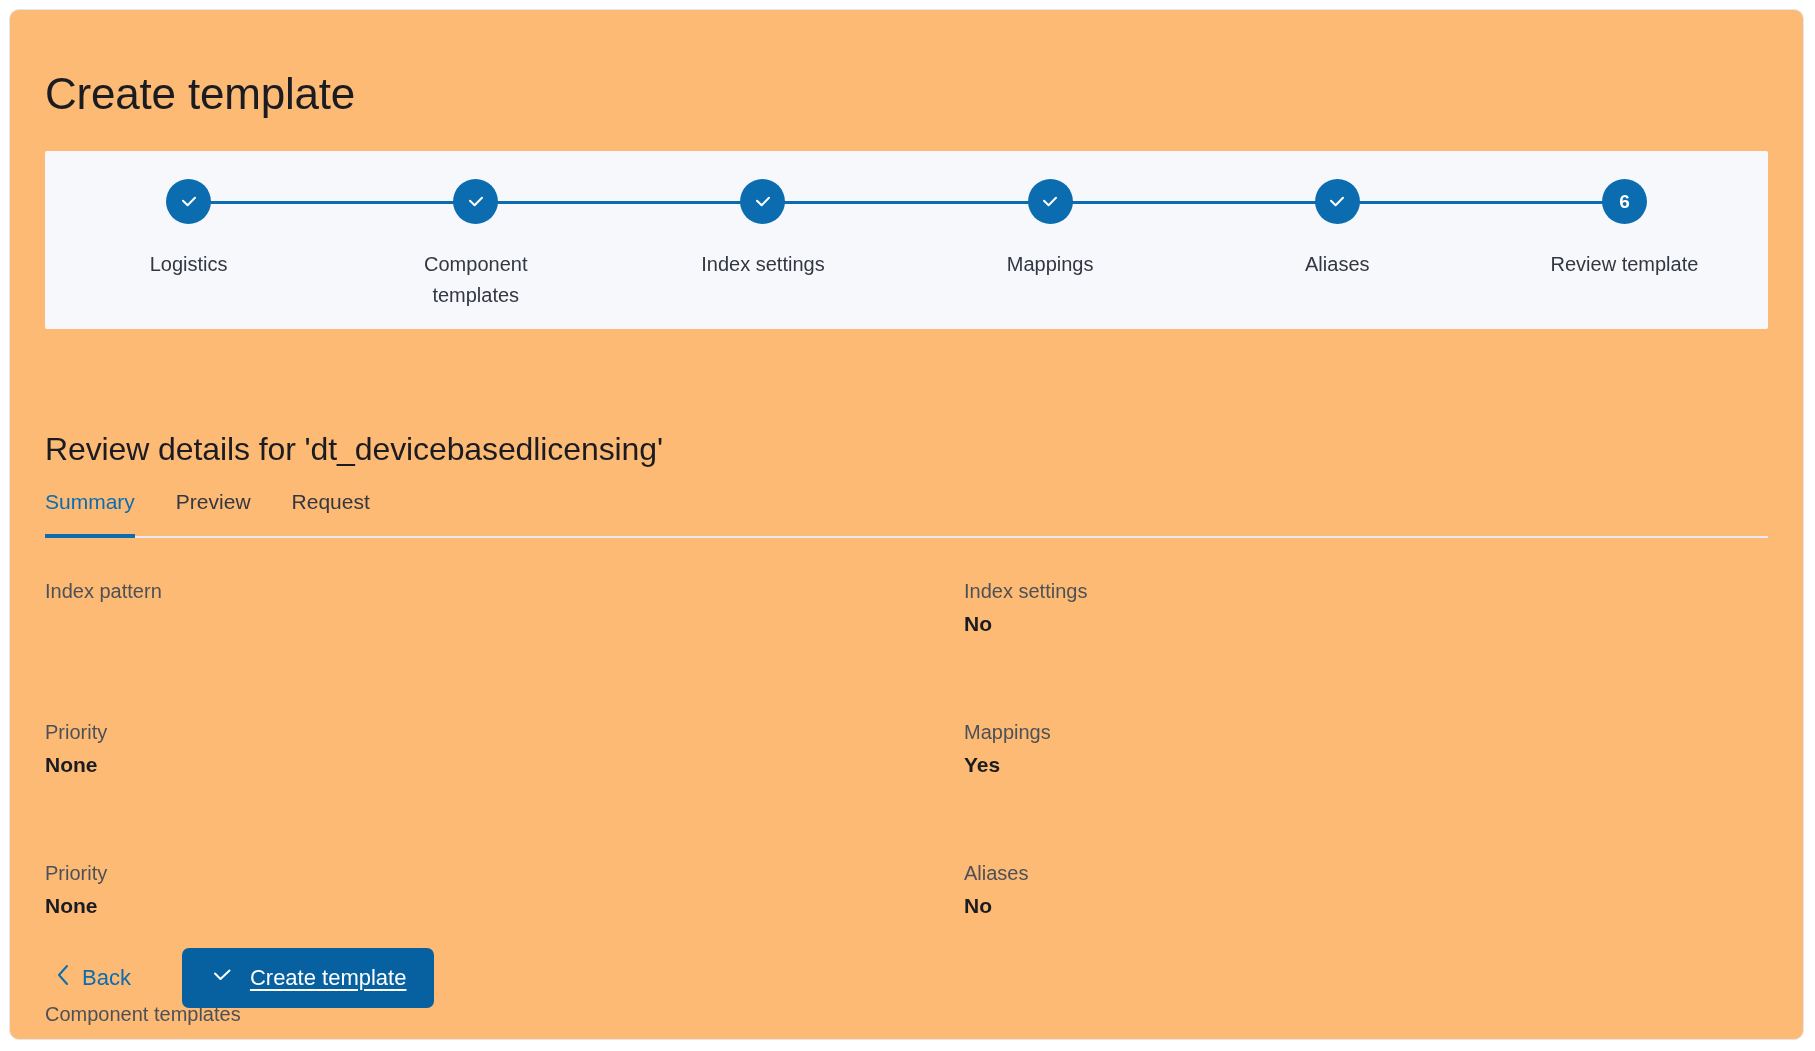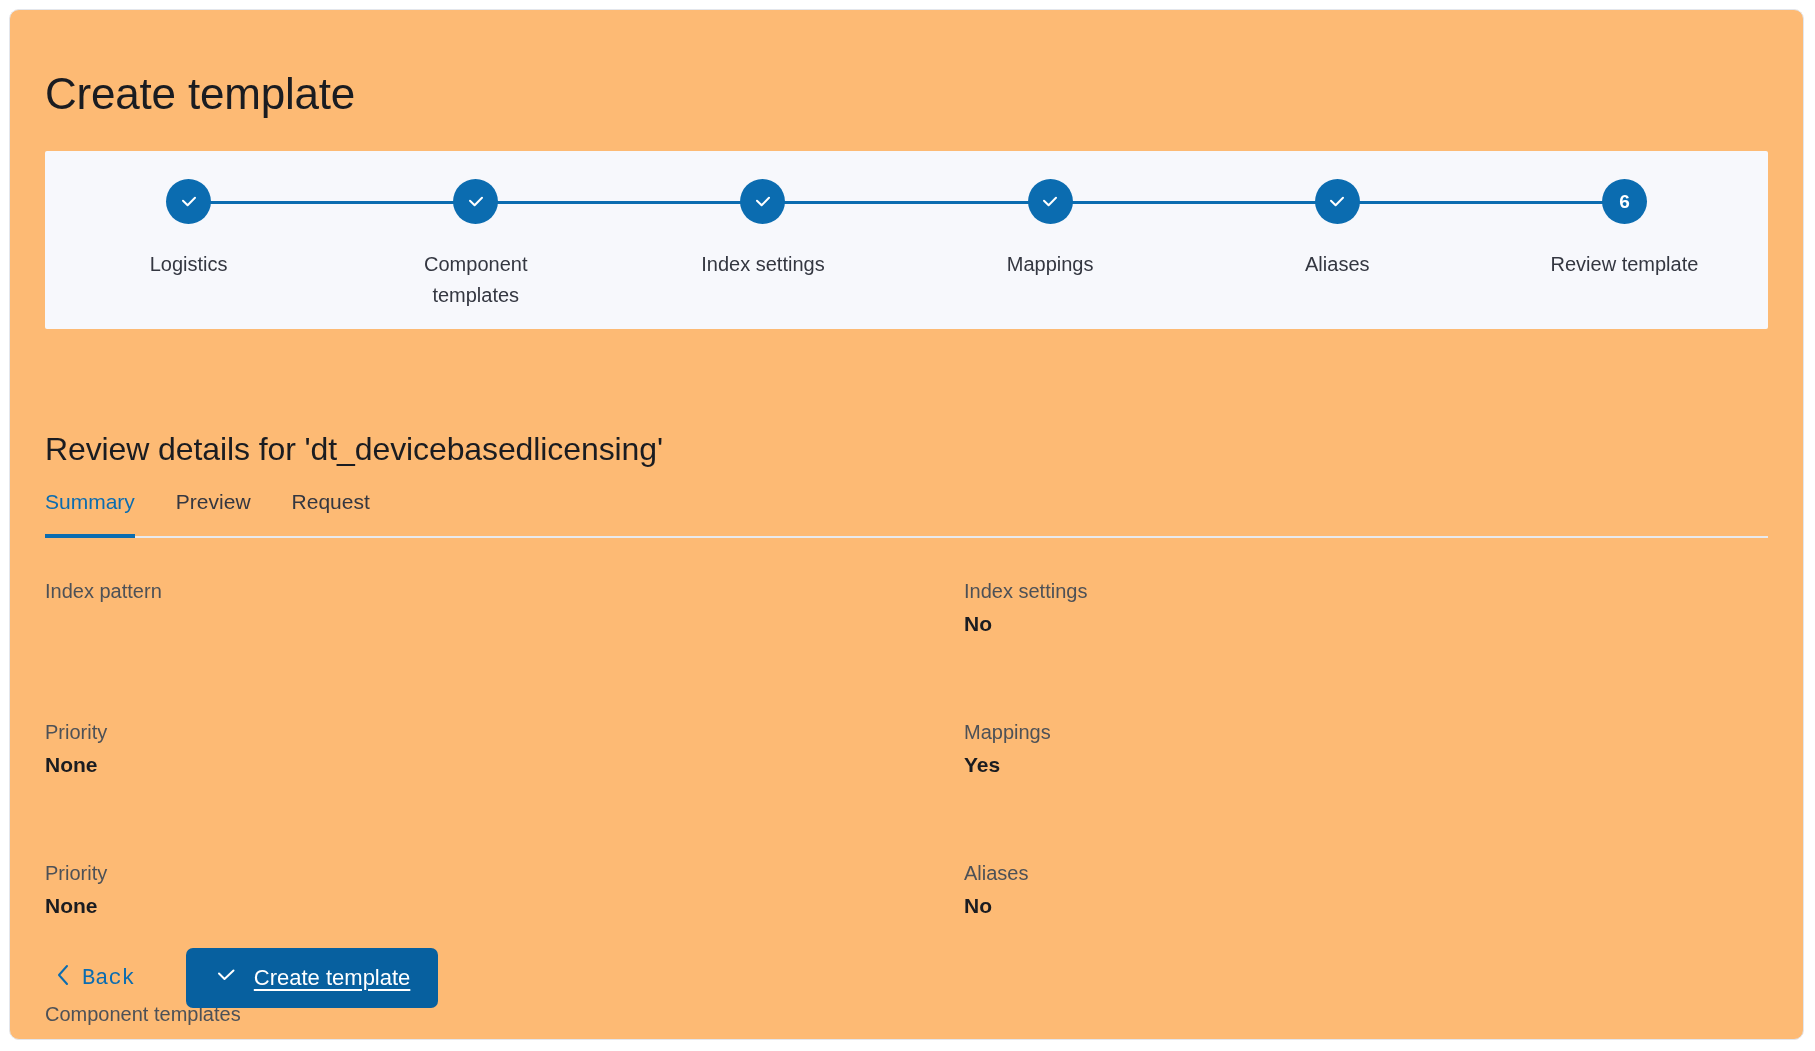--- a/index.html
+++ b/index.html
@@ -201,21 +201,21 @@
     display: flex;
     align-items: center;
     gap: 12px;
     color: #0b6cb0;
     font-size: 22px;
     cursor: pointer;
     padding: 8px 10px;
     margin-right: 41px;
     background: none;
     border: none;
-    font-family: Liberation Mono, monospace;
+    font-family: Liberation Sans, sans-serif;
   }
   .back-link .chev { display: block; }
   .btn-primary {
     display: flex;
     align-items: center;
     gap: 16px;
     background: #07609f;
     color: #ffffff;
     border: none;
     border-radius: 7px;

